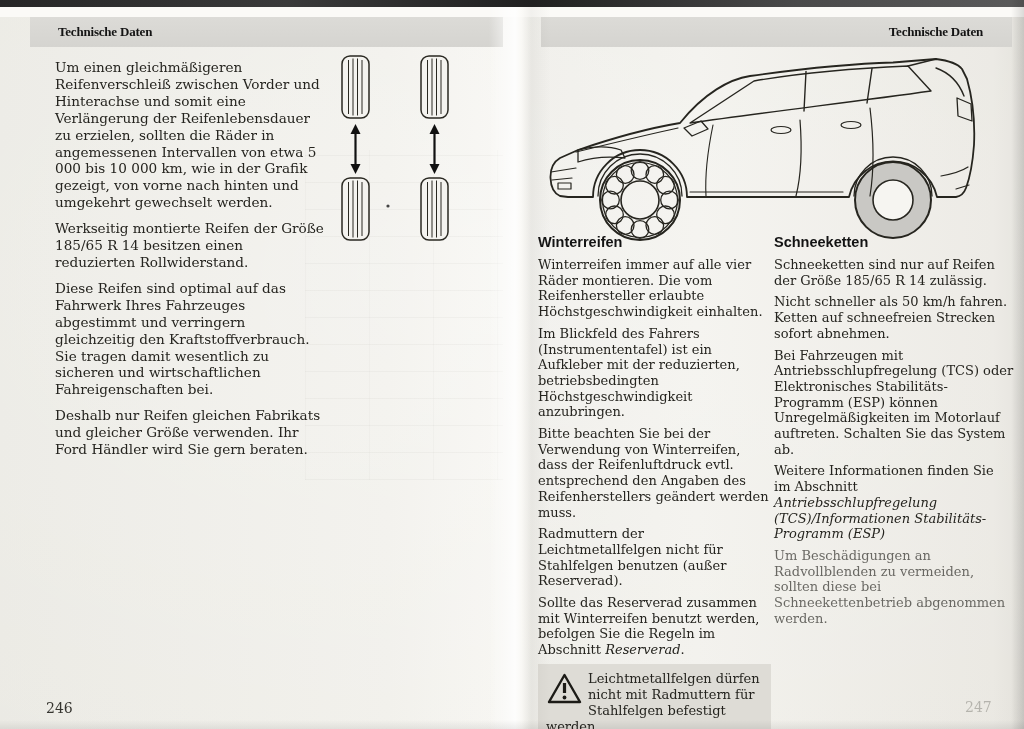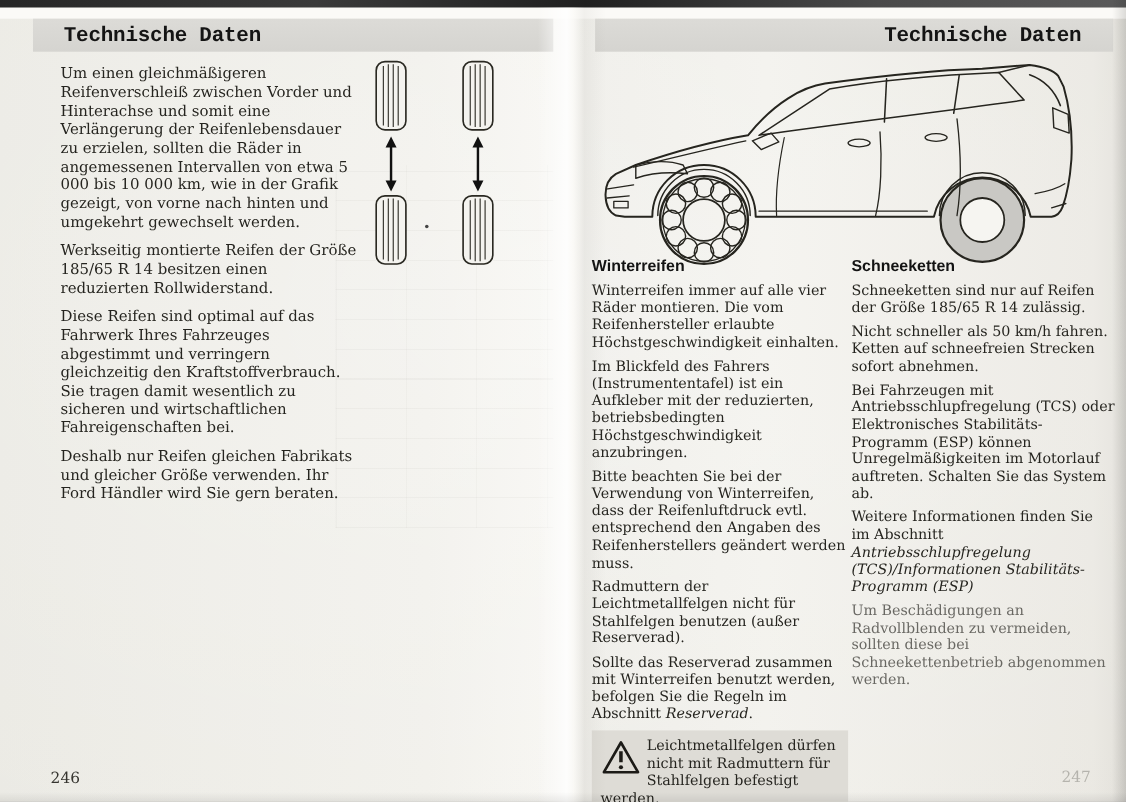--- a/index.html
+++ b/index.html
@@ -17,22 +17,22 @@
   .gutter{position:absolute;left:489px;top:7px;width:62px;bottom:0;
     background:linear-gradient(90deg,rgba(255,255,255,0) 0%,rgba(255,255,255,.85) 42%,rgba(252,251,248,.75) 52%,rgba(60,55,45,.05) 68%,rgba(0,0,0,0) 100%);}
   .edge-right{position:absolute;right:0;top:0;width:13px;bottom:0;
     background:linear-gradient(90deg,rgba(0,0,0,0),rgba(0,0,0,.13));}
   .edge-bottom{position:absolute;left:0;bottom:0;width:1024px;height:9px;
     background:linear-gradient(180deg,rgba(0,0,0,0),rgba(0,0,0,.07));}
 
   .hbar{position:absolute;top:17px;height:30px;background:linear-gradient(180deg,#dcdbd7,#d5d4d0);display:flex;align-items:center;}
   .hbar-left{left:30px;width:473px;}
   .hbar-right{left:541px;width:471px;justify-content:flex-end;}
-  .hbar h1{margin:0;font-family:Liberation Mono, monospace;font-weight:bold;
-    font-size:19px;letter-spacing:-.2px;color:#141414;}
+  .hbar h1{margin:0;font-family:Liberation Serif, serif;font-weight:bold;
+    font-size:13px;letter-spacing:-.2px;color:#141414;}
   .hbar-left h1{padding-left:28px;}
   .hbar-right h1{padding-right:29px;}
 
   .ltext{position:absolute;left:42px;top:59px;width:270px;margin-left:13px;}
   p.bp{margin:0 0 9px 0;font-size:13.6px;line-height:16.9px;text-align:left;
     hyphens:auto;-webkit-hyphens:auto;}
   em{font-style:italic;}
 
   .tire-diagram{position:absolute;left:330px;top:54px;width:130px;height:192px;}
   .ghost-left{position:absolute;left:305px;top:150px;width:198px;height:330px;pointer-events:none;

